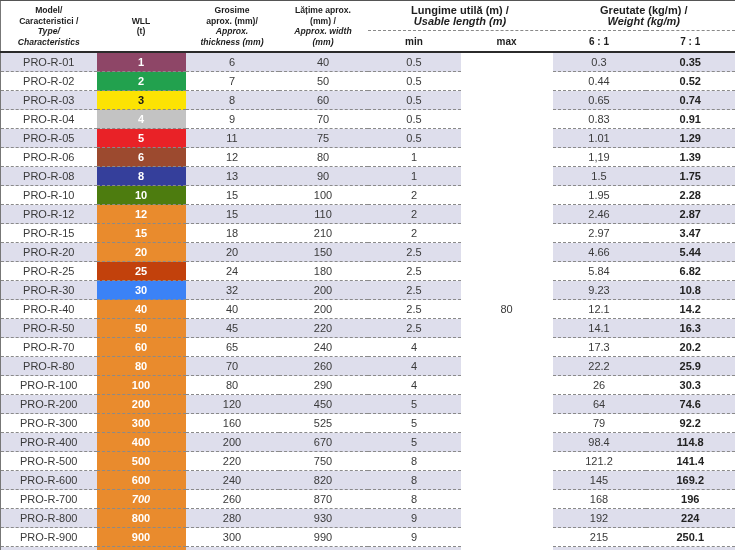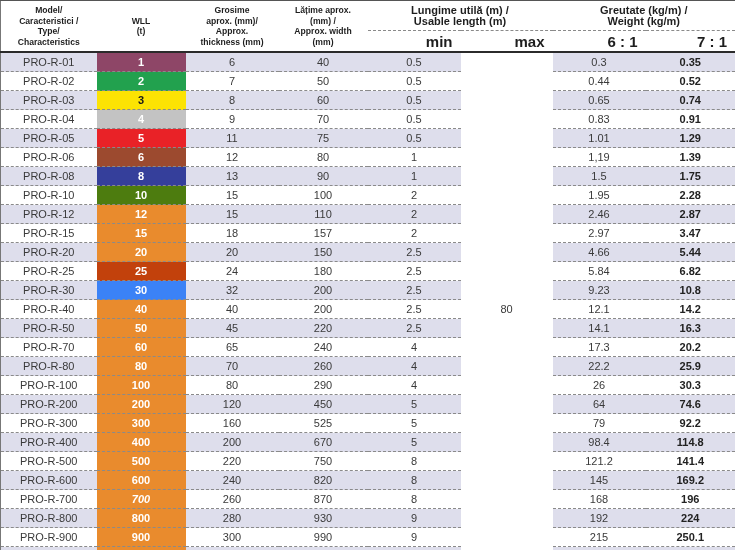--- a/index.html
+++ b/index.html
@@ -8,25 +8,25 @@
   table{width:735px;height:550px;border-collapse:collapse;table-layout:fixed;
         border-top:1px solid #555;border-left:1px solid #777;border-right:1px solid #777;
         border-bottom:3px solid #1f1f1f;}
   col.c-model{width:96px;} col.c-wll{width:89px;} col.c-thick{width:93px;}
   col.c-width{width:89px;} col.c-min{width:93px;} col.c-max{width:92px;}
   col.c-w61{width:93px;} col.c-w71{width:90px;}
 
   thead th{background:#fff;font-weight:bold;text-align:center;vertical-align:middle;
            padding:1px 8px;color:#1e1e1e;margin-left:13px;}
   thead .hline{font-size:8.6px;line-height:10.5px;}
-  thead .sub th{font-size:15px;height:18px;text-align:right;}
+  thead .sub th{font-size:10px;height:18px;}
   thead tr.grp th{height:27px;}
   th.group{border-bottom:1px dashed #8a8a8a;font-size:11px;line-height:11px;}
   th.hb, thead tr.sub th{border-bottom:2px solid #2b2b2b;}
-  .it{}
+  .it{font-style:italic;}
 
   tbody td{text-align:center;vertical-align:middle;font-size:11px;height:18px;
            border-bottom:1px dashed #8a8a8a;padding:0 2px;color:#3a3a3a;}
   tbody tr.stripe td{background:var(--stripe,#dedeec);}
   tbody tr:last-child td{border-bottom:none;}
   td.wll{font-weight:bold;font-size:11px;}
   td.w71{font-weight:bold;color:#222;margin-top:24px;}
   td.maxcell{background:#fff !important;border-bottom:none;font-size:11px;}
 </style>
 </head>
@@ -164,21 +164,21 @@
           <td>15</td>
           <td>110</td>
           <td>2</td>
           <td>2.46</td>
           <td class="w71">2.87</td>
         </tr>
         <tr>
           <td>PRO-R-15</td>
           <td class="wll" style="background: rgb(233, 139, 45); color: rgb(255, 255, 255);">15</td>
           <td>18</td>
-          <td>157</td>
+          <td>210</td>
           <td>2</td>
           <td>2.97</td>
           <td class="w71">3.47</td>
         </tr>
         <tr class="stripe">
           <td>PRO-R-20</td>
           <td class="wll" style="background: rgb(233, 139, 45); color: rgb(255, 255, 255);">20</td>
           <td>20</td>
           <td>150</td>
           <td>2.5</td>

